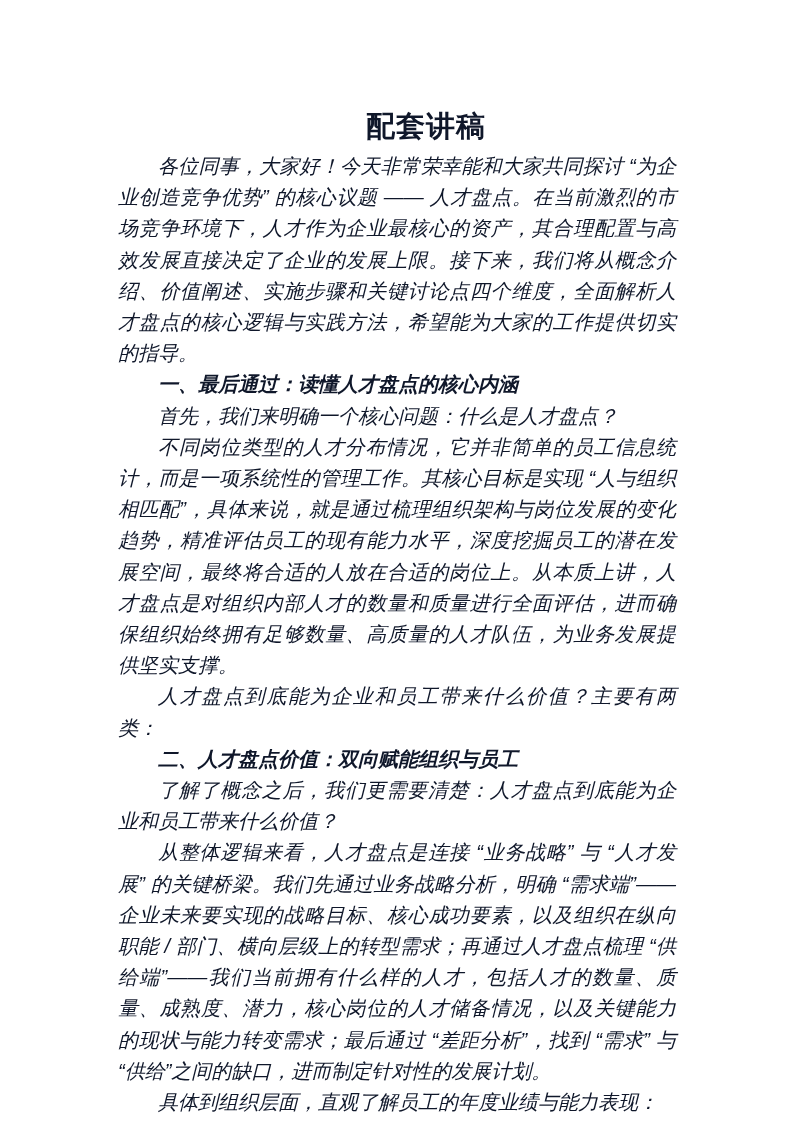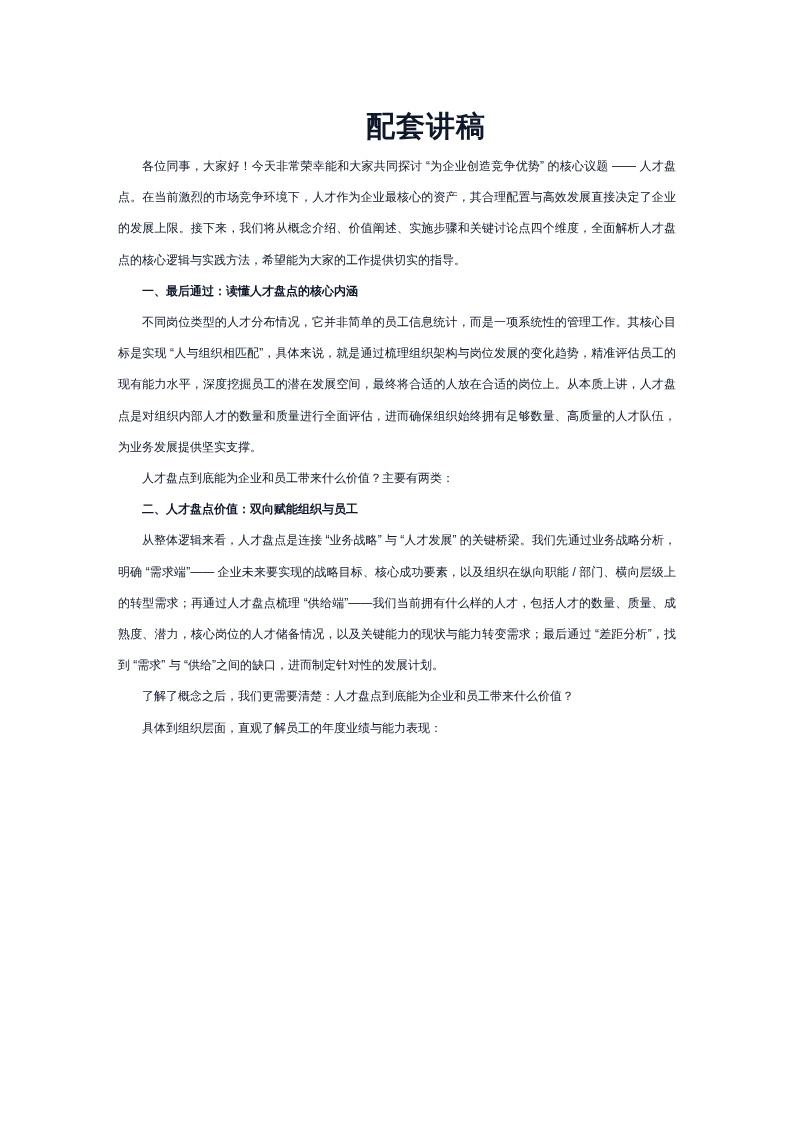--- a/index.html
+++ b/index.html
@@ -24,40 +24,42 @@
     margin: 0 0 4px 0;
     font-size: 29px;
     font-weight: bold;
     line-height: 42px;
     text-align: center;
     text-indent: 2em;
     letter-spacing: 1px;
   }
   .para {
     margin: 0;
-    font-size: 12px;
+    font-size: 20px;
     line-height: 31.2px;
     text-align: justify;
     text-indent: 2em;
     word-break: break-all;
+    font-style: italic;
   }
   .para.heading {
     font-weight: bold;
   }
 </style>
 </head>
 <body>
 
 <div class="page">
   <div class="content">
     <h1 class="doc-title">配套讲稿</h1>
     <div id="doc-body">
         <p class="para">各位同事，大家好！今天非常荣幸能和大家共同探讨 “为企业创造竞争优势” 的核心议题 —— 人才盘点。在当前激烈的市场竞争环境下，人才作为企业最核心的资产，其合理配置与高效发展直接决定了企业的发展上限。接下来，我们将从概念介绍、价值阐述、实施步骤和关键讨论点四个维度，全面解析人才盘点的核心逻辑与实践方法，希望能为大家的工作提供切实的指导。</p>
         <p class="para heading">一、最后通过：读懂人才盘点的核心内涵</p>
+        <p class="para">首先，我们来明确一个核心问题：什么是人才盘点？</p>
         <p class="para">不同岗位类型的人才分布情况，它并非简单的员工信息统计，而是一项系统性的管理工作。其核心目标是实现 “人与组织相匹配”，具体来说，就是通过梳理组织架构与岗位发展的变化趋势，精准评估员工的现有能力水平，深度挖掘员工的潜在发展空间，最终将合适的人放在合适的岗位上。从本质上讲，人才盘点是对组织内部人才的数量和质量进行全面评估，进而确保组织始终拥有足够数量、高质量的人才队伍，为业务发展提供坚实支撑。</p>
         <p class="para">人才盘点到底能为企业和员工带来什么价值？主要有两类：</p>
         <p class="para heading">二、人才盘点价值：双向赋能组织与员工</p>
+        <p class="para">了解了概念之后，我们更需要清楚：人才盘点到底能为企业和员工带来什么价值？</p>
         <p class="para">从整体逻辑来看，人才盘点是连接 “业务战略” 与 “人才发展” 的关键桥梁。我们先通过业务战略分析，明确 “需求端”—— 企业未来要实现的战略目标、核心成功要素，以及组织在纵向职能 / 部门、横向层级上的转型需求；再通过人才盘点梳理 “供给端”——我们当前拥有什么样的人才，包括人才的数量、质量、成熟度、潜力，核心岗位的人才储备情况，以及关键能力的现状与能力转变需求；最后通过 “差距分析”，找到 “需求” 与 “供给”之间的缺口，进而制定针对性的发展计划。</p>
-        <p class="para">了解了概念之后，我们更需要清楚：人才盘点到底能为企业和员工带来什么价值？</p>
         <p class="para">具体到组织层面，直观了解员工的年度业绩与能力表现：</p>
       </div>
   </div>
 </div>
 
 </body></html>

